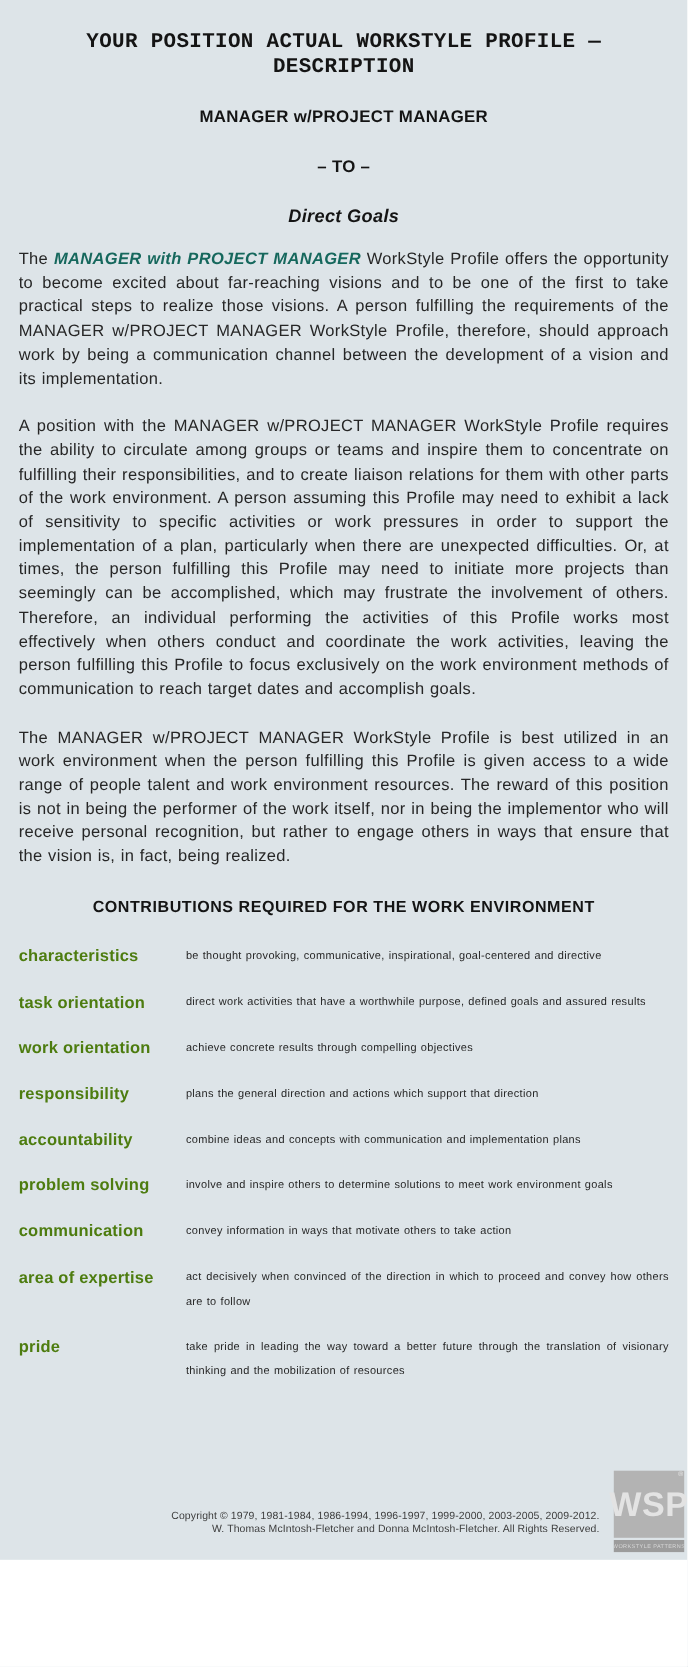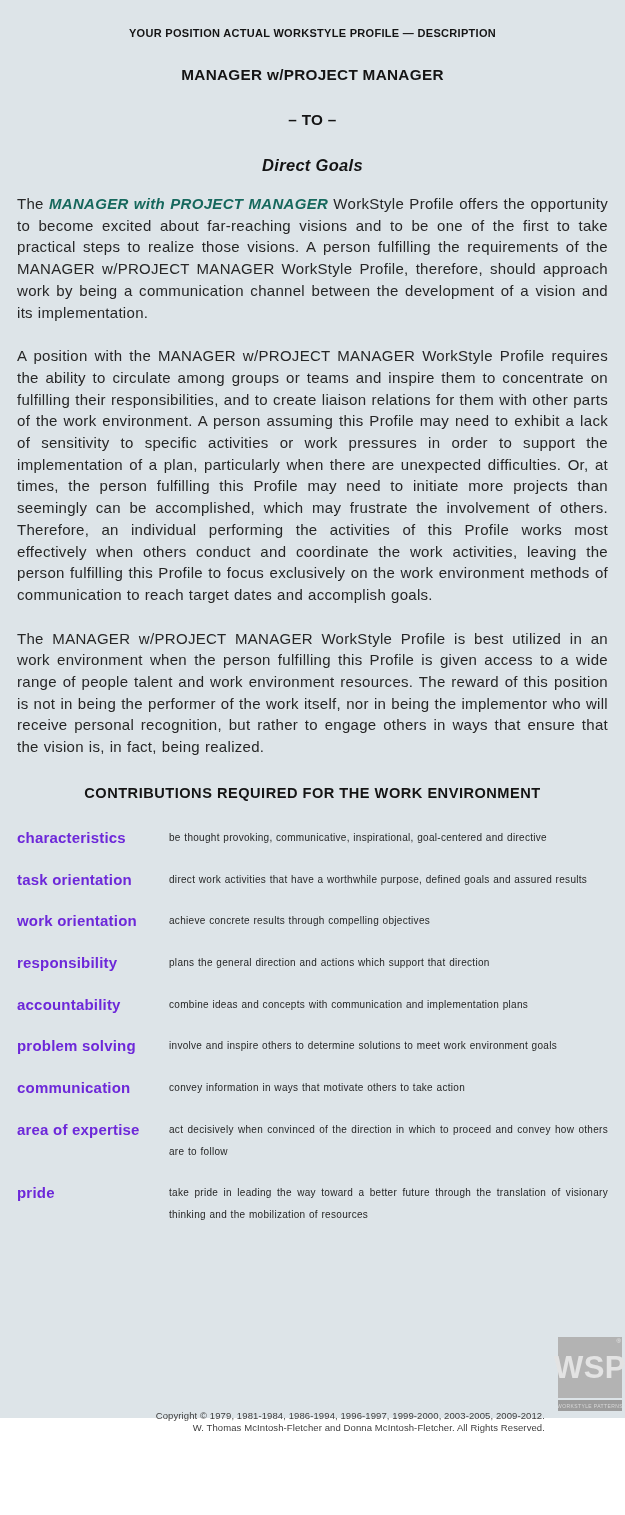--- a/index.html
+++ b/index.html
@@ -22,21 +22,21 @@
     background: var(--bg, #dde4e8);
     box-sizing: border-box;
     padding: 27px 17px 0 17px;
   }
   .header-line {
     text-align: center;
     font-weight: bold;
     color: #141414;
     letter-spacing: 0.3px;
   }
-  .doc-title      { font-size: 11px; margin: 0 0 27px 0; }
+  .doc-title      { font-size: 19px; margin: 0 0 27px 0; font-family: Liberation Mono, monospace; }
   .profile-name   { font-size: 15.3px; margin: 12px 0 27px 0; }
   .separator-line { font-size: 15.3px; margin: 0 0 27px 0; }
   .style-name     { font-size: 16.5px; font-style: italic; margin: 0 0 18px 0; }
 
   .para {
     font-size: 15px;
     line-height: 21.7px;
     color: #262626;
     text-align: justify;
     letter-spacing: 0.3px;
@@ -59,42 +59,41 @@
   }
   .contrib-row {
     display: grid;
     grid-template-columns: 152px 1fr;
     margin-bottom: 20px;
   }
   .contrib-label {
     font-weight: bold;
     font-size: 15px;
     line-height: 21.7px;
-    color: #6d28d9;
+    color: #4d7c0f;
     letter-spacing: 0.2px;
   }
   .contrib-desc {
     font-size: 10px;
     line-height: 21.7px;
     color: #262626;
     text-align: justify;
     letter-spacing: 0.3px;
     word-spacing: 0.5px;
   }
 
   .copyright {
     position: absolute;
     top: 1373px;
     right: 80px;
     text-align: right;
     font-size: 9.5px;
     line-height: 12px;
     color: #3d3d3d;
     letter-spacing: 0.1px;
-    margin-top: 37px;
   }
 
   .logo {
     position: absolute;
     top: 1337px;
     right: 3px;
     width: 64px;
   }
   .logo-square {
     position: relative;

